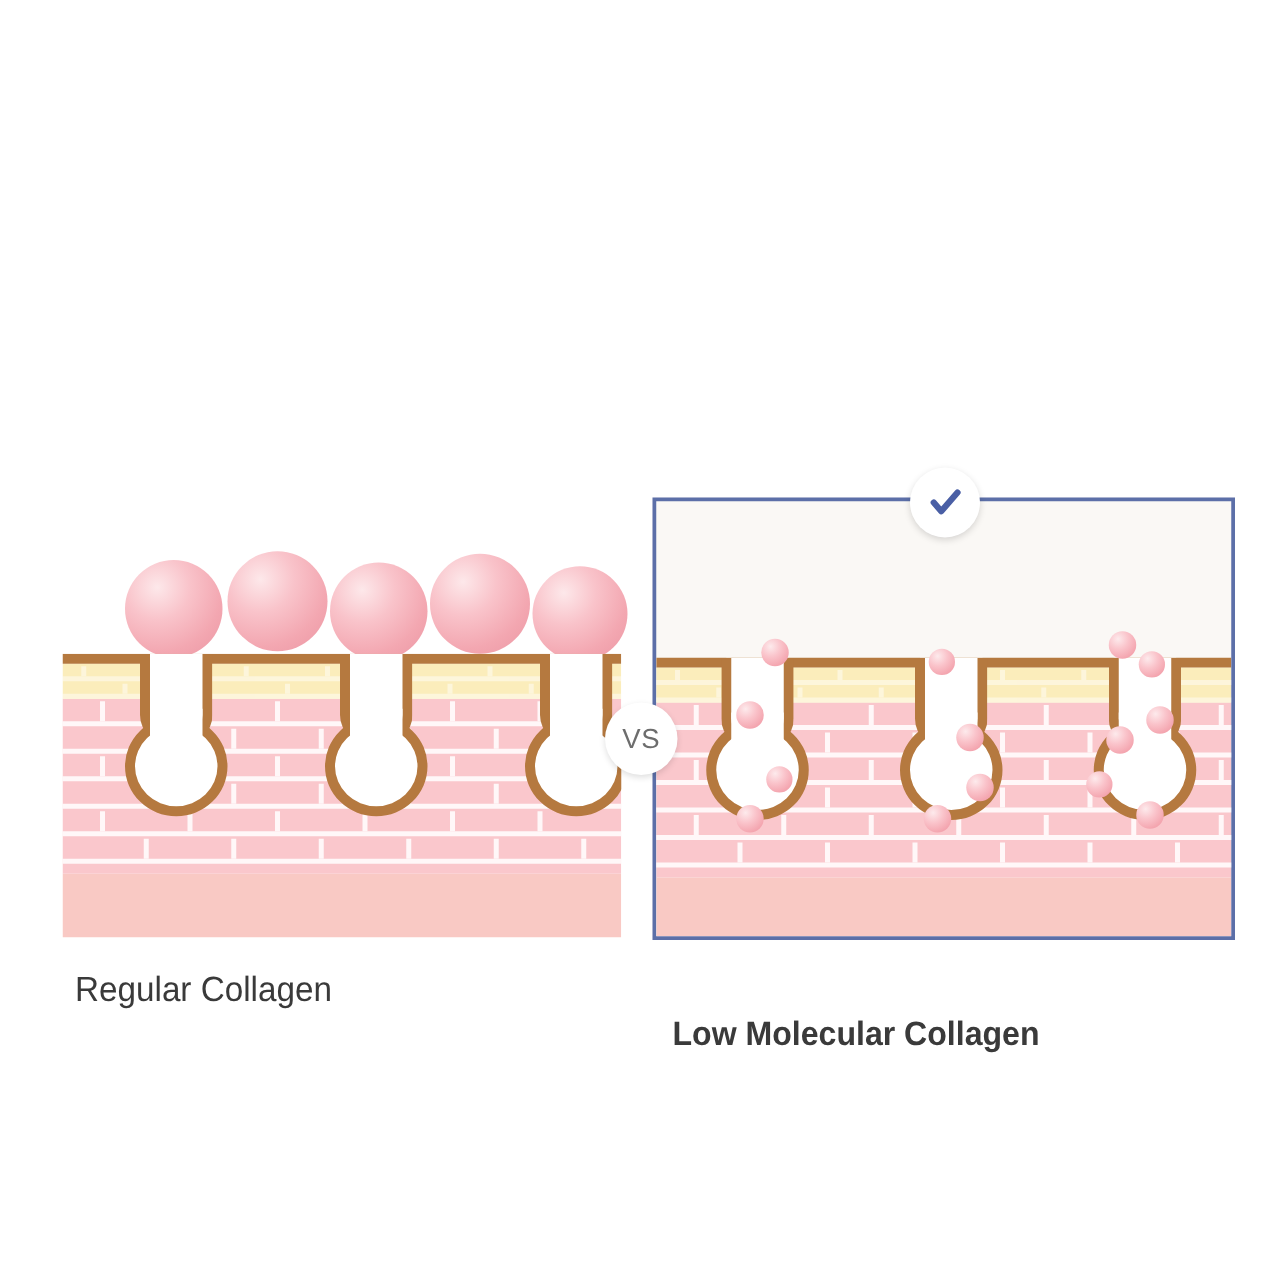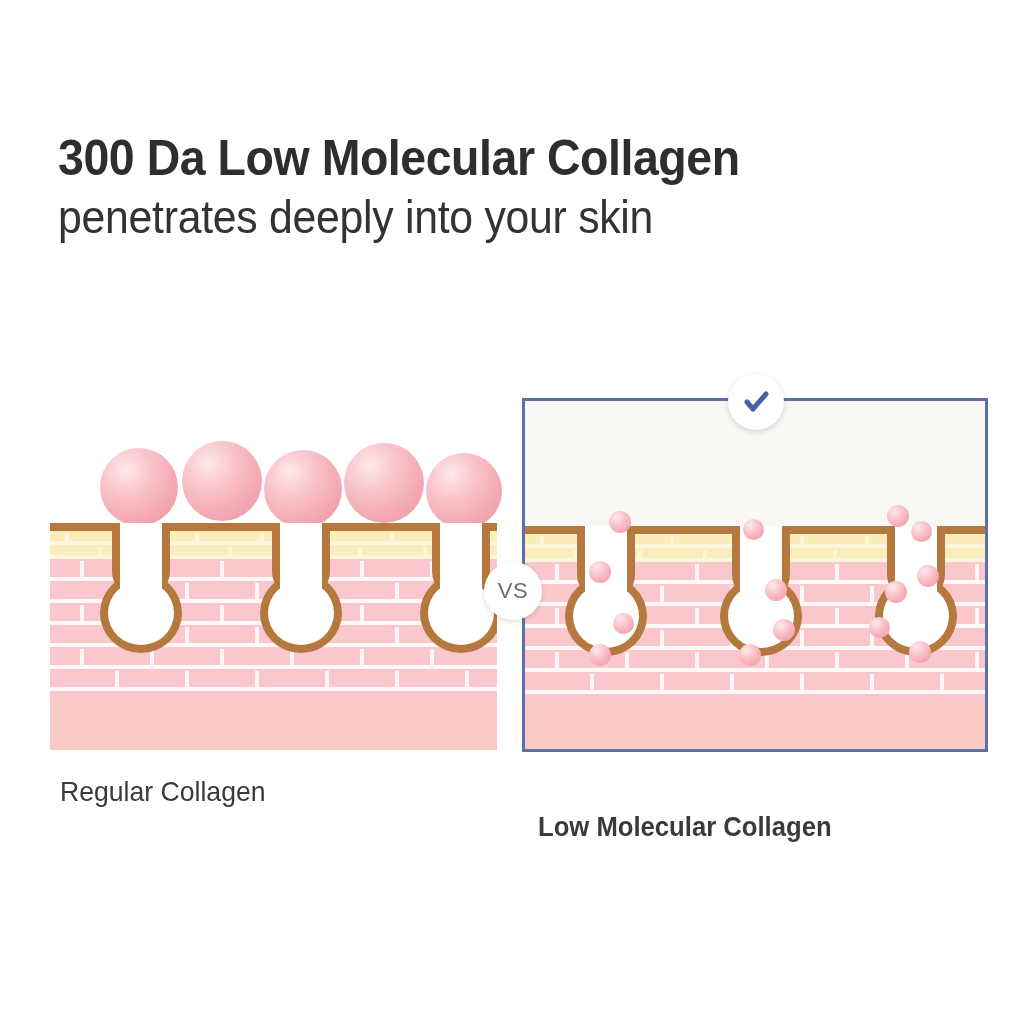--- a/index.html
+++ b/index.html
@@ -102,24 +102,20 @@
   .caption { position:absolute; color:#3a3a3a; white-space:nowrap;
              transform:scaleX(0.95); transform-origin:left center; }
   #caption-left  { left:60px;  top:776px; font-size:28px; font-weight:normal; }
   #caption-right { left:538px; top:812px; font-size:27px; font-weight:bold; }
 </style>
 </head>
 <body>
 
 <div id="stage">
 
-  <div class="headline-block">
-    <div class="headline-main">300 Da Low Molecular Collagen</div>
-    <div class="headline-sub">penetrates deeply into your skin</div>
-  </div>
 
   <div class="panel" id="panel-left">
 
     <div class="sphere" style="left:50px;  top:50px; width:78px; height:78px;"></div>
     <div class="sphere" style="left:132px; top:43px; width:80px; height:80px;"></div>
     <div class="sphere" style="left:214px; top:52px; width:78px; height:78px;"></div>
     <div class="sphere" style="left:294px; top:45px; width:80px; height:80px;"></div>
     <div class="sphere" style="left:376px; top:55px; width:76px; height:76px;"></div>
 
     <div class="skin-wrap" id="skin-left">

